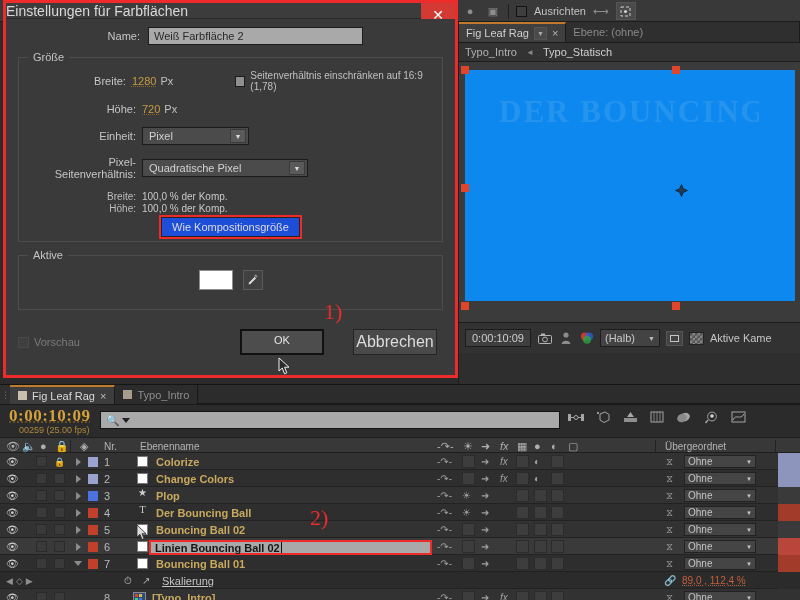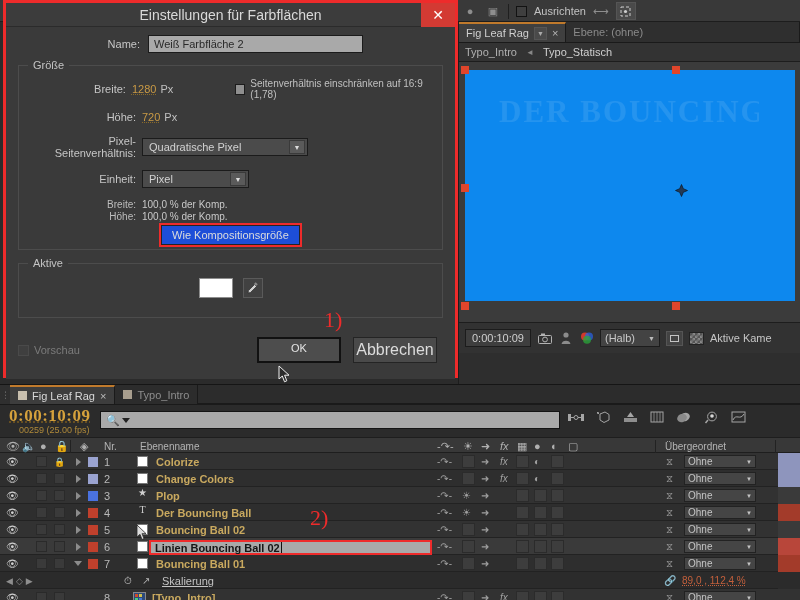--- a/index.html
+++ b/index.html
@@ -139,22 +139,22 @@
   .prop-row{ height:17px; background:#2b2b2b; position:relative; border-bottom:1px solid #222;}
   .prop-name{ color:#c3c3c3; font-size:11px;text-decoration:underline;}
   .prop-val{ color:#c4603c; font-size:10px; text-decoration:underline;
     text-decoration-style:dotted;}
   .kf-nav{ color:#8e8e8e; font-size:9px; letter-spacing:3px;}
   .bar{ position:absolute; right:0; top:0; height:17px; width:22px;}
 
   
   .dlg{ position:absolute; left:3px; top:0; width:455px; height:378px;
     background:#3a3a3a; border:3px solid #ee2b2b; }
-  .dlg-title{ height:24px; background:#3c3c3c; display:flex; align-items:center;
-    justify-content:center; position:relative; border-bottom:1px solid #2b2b2b;}
+  .dlg-title{ height:16px; background:#3c3c3c; display:flex; align-items:center;
+    justify-content:flex-start; position:relative; border-bottom:1px solid #2b2b2b;}
   .dlg-title span{ color:#d9d9d9; font-size:14px;}
   .dlg-close{ position:absolute; right:0; top:0; width:34px; height:24px;
     background:#d33a33; color:#fff; display:flex;align-items:center;justify-content:center;
     font-size:14px;}
   .dlg-body{ position:relative; padding:8px 12px 0 12px; background:#3a3a3a; height:352px;}
   .frow{ display:flex; align-items:center; margin-bottom:7px;}
   .flabel{ color:#c6c6c6; font-size:11px; text-align:right;}
   .finput{ background:#a9a9a9; border:1px solid #1b1b1b; color:#2a2a2a;
     font-size:11px; padding:2px 5px;}
   .group{ border:1px solid #4c4c4c; position:relative; margin-top:12px;}
@@ -765,31 +765,31 @@
           </div>
         </div>
 
         <div class="frow" style="margin-bottom:12px;">
           <div class="flabel" style="width:113px; padding-right:6px;">Höhe:</div>
           <div class="numval">720</div>
           <div class="unit" style="margin-left:4px;">Px</div>
         </div>
 
         <div class="frow" style="margin-bottom:11px;">
+          <div class="flabel" style="width:113px; padding-right:6px;">Einheit:</div>
+          <div class="sel-dd" style="width:107px;">
+            <span>Pixel</span>
+            <span class="arrowbox">▼</span>
+          </div>
+        </div>
+
+        <div class="frow" style="margin-bottom:11px;">
           <div class="flabel" style="width:113px; padding-right:6px;">Pixel-Seitenverhältnis:</div>
           <div class="sel-dd" style="width:166px;">
             <span>Quadratische Pixel</span>
-            <span class="arrowbox">▼</span>
-          </div>
-        </div>
-
-        <div class="frow" style="margin-bottom:11px;">
-          <div class="flabel" style="width:113px; padding-right:6px;">Einheit:</div>
-          <div class="sel-dd" style="width:107px;">
-            <span>Pixel</span>
             <span class="arrowbox">▼</span>
           </div>
         </div>
 
         <div class="frow" style="margin-bottom:1px;">
           <div class="info-lbl" style="width:113px; padding-right:6px;">Breite:</div>
           <div class="info-val">100,0 % der Komp.</div>
         </div>
         <div class="frow" style="margin-bottom:1px;">
           <div class="info-lbl" style="width:113px; padding-right:6px;">Höhe:</div>
@@ -816,21 +816,21 @@
         </div>
       </div>
 
       <div class="annot" style="left:318px; top:280px;">1)</div>
 
       <div style="display:flex; align-items:center; justify-content:space-between; margin-top:19px;">
         <span class="vorschau">
           <span class="vchk"></span>
           <span>Vorschau</span>
         </span>
-        <span style="display:flex; gap:12px; padding-right:6px;">
+        <span style="display:flex; gap:29px; padding-right:6px;">
           <span class="okbtn">OK</span>
           <span class="cancelbtn">Abbrechen</span>
         </span>
       </div>
 
       <svg class="cursor" style="left:272px; top:338px; width:14px; height:19px;" viewBox="0 0 14 19">
         <path d="M1 1 L1 14 L4.3 11 L6.5 16.8 L8.8 15.8 L6.6 10.2 L11 10.2 Z" fill="#2b2b2b" stroke="#f0f0f0" stroke-width="1"></path>
       </svg>
     </div>
   </div>

